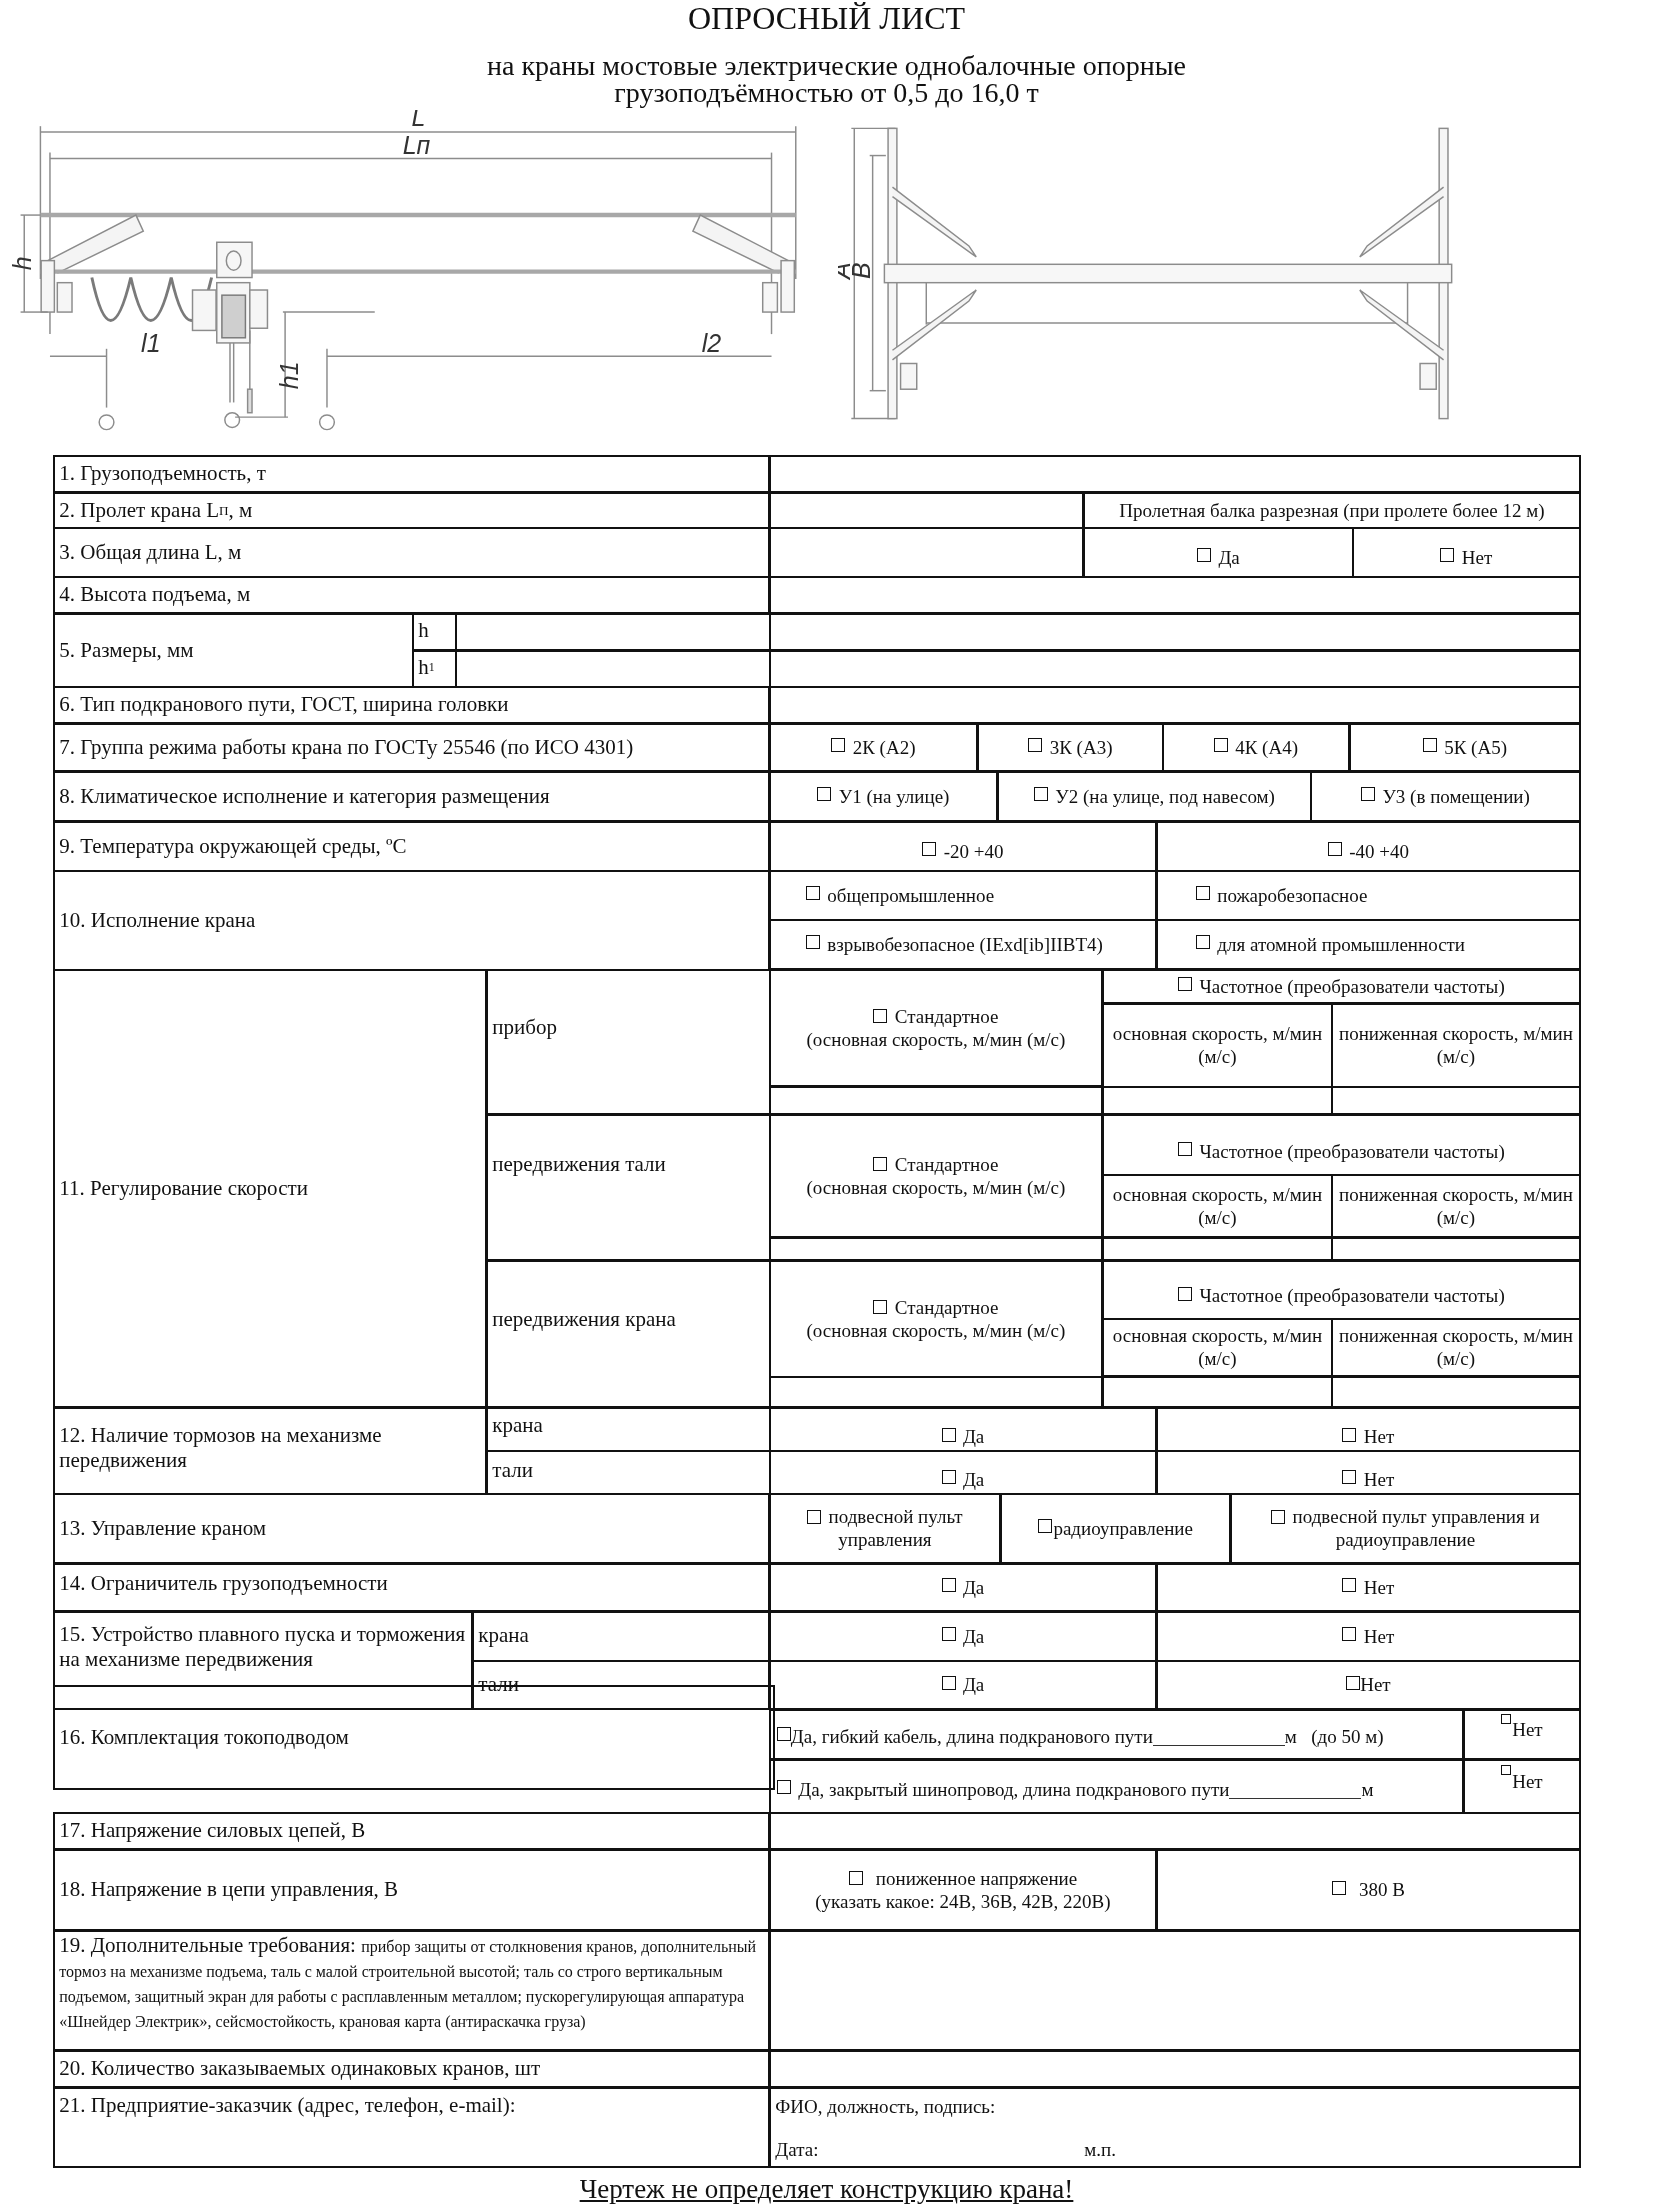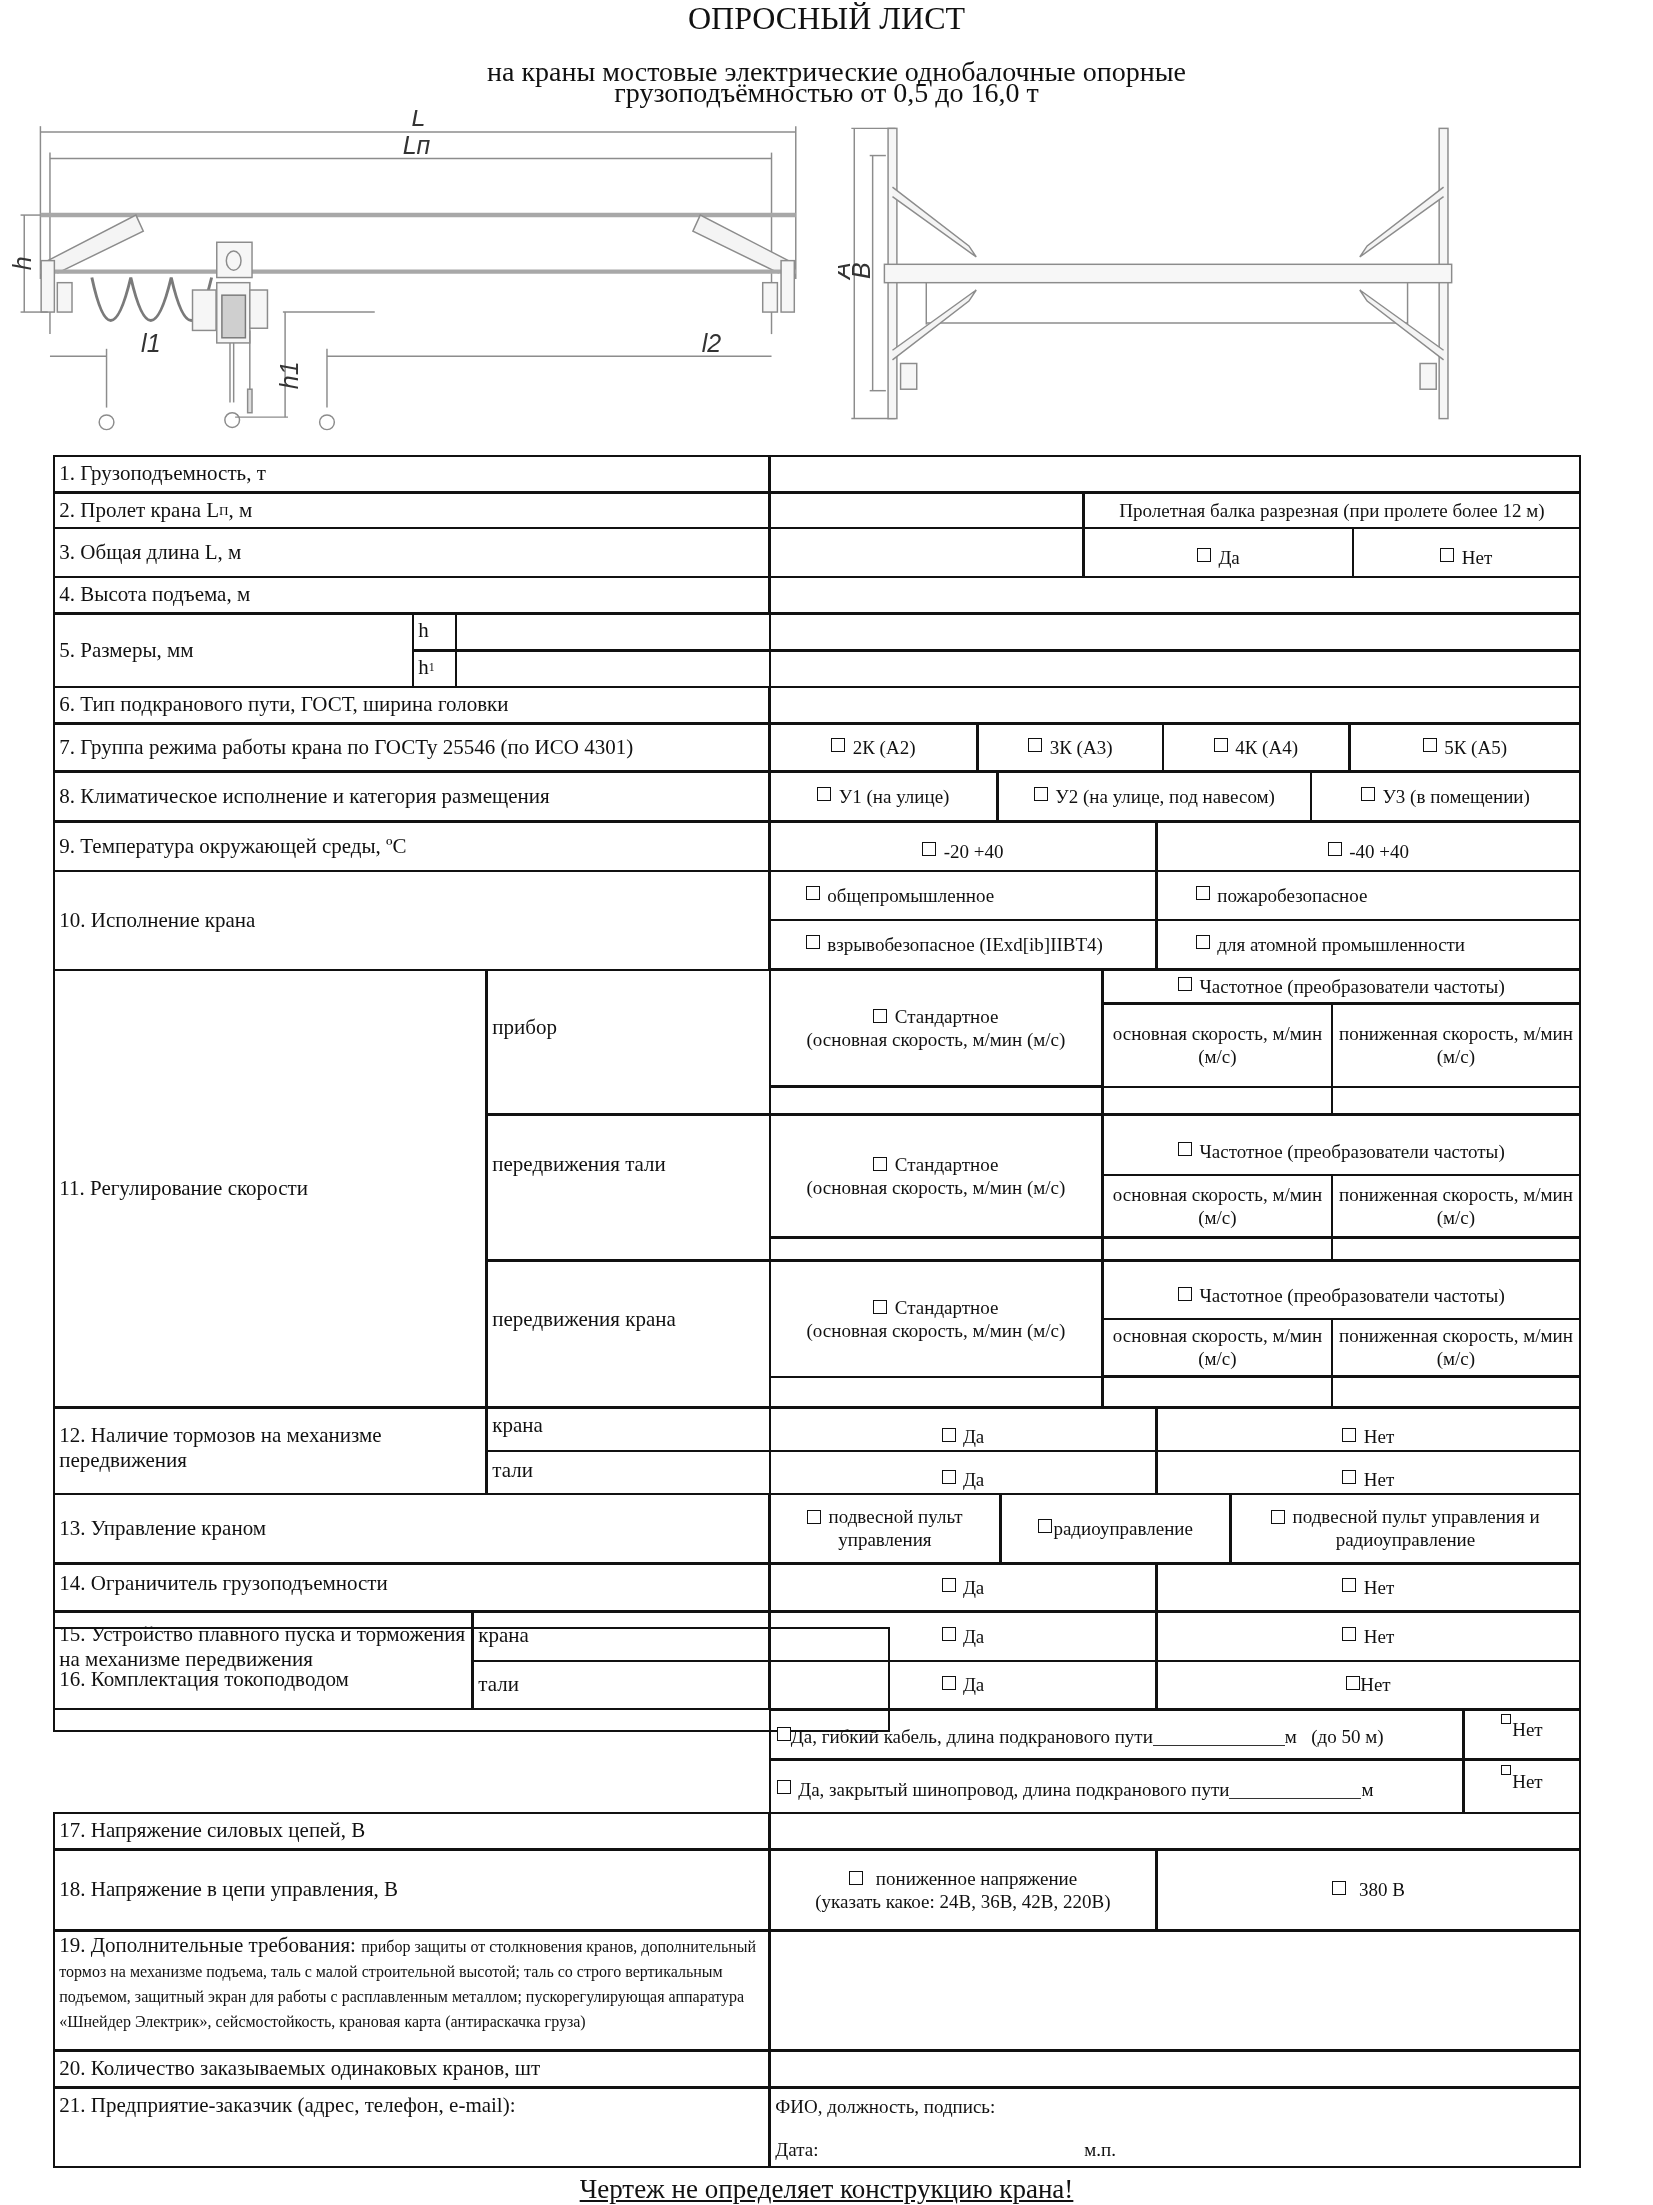--- a/index.html
+++ b/index.html
@@ -1,21 +1,21 @@
 <!DOCTYPE html>
 <html style="font-size:11.8px"><head>
 <meta charset="utf-8">
 <style>
   html, body { margin:0; padding:0; background:#fff; }
   body { width:1653px; height:2205px; position:relative; overflow:hidden;
          font-family:"Liberation Serif","DejaVu Serif",serif; color:#111; }
   .abs { position:absolute; box-sizing:border-box; }
   .title { left:0; width:1653px; text-align:center; }
   .t1 { top:0; font-size:32px; line-height:37px; }
-  .t2 { top:54px; font-size:28px; line-height:35px;padding-left:20px; }
+  .t2 { top:48px; font-size:28px; line-height:35px;padding-left:20px; }
   .t3 { top:75px; font-size:28px; line-height:35px; }
   .cell { position:absolute; box-sizing:border-box; border:2.2px solid #111; margin:-1.1px 0 0 -1.1px;
           display:flex; align-items:center; font-size:21px; line-height:25px; padding:0 4.4px; background:transparent; }
   .c { justify-content:center; text-align:center;font-family:Liberation Serif, serif; }
   .sm { font-size:19px; line-height:23px; }
   .xs { font-size:16px; line-height:21px; }
   .top { align-items:flex-start; padding-top:4.4px; }
   .cb { display:inline-block; width:14px; height:14px; border:1.5px solid #111; box-sizing:border-box;
         vertical-align:middle; margin-right:7.4px; position:relative; top:-2.2px; background:#fff; }
   .cb.tiny { width:9.6px; height:9.6px; border-width:1.1px; margin-right:1.5px; top:-4.4px; }
@@ -604,21 +604,21 @@
     </div>
 <div class="cell c sm" style="left:770px;top:1661px;width:388px;height:50px">
       <span class="cb"></span>
       <span>Да</span>
     </div>
 <div class="cell c sm" style="left:1157px;top:1661px;width:425px;height:50px">
       <span class="cb" style="margin-right:0"></span>
       <span>Нет</span>
     </div>
 
-<div class="cell" style="left:54px;top:1628px;width:837px;height:105px">
+<div class="cell" style="left:54px;top:1686px;width:722px;height:105px">
       <span>16. Комплектация токоподводом</span>
     </div>
 <div class="cell sm" style="left:770px;top:1710px;width:695px;height:51px;padding-left:5.9px;padding-top:4.4px">
   <span class="cb" style="margin-right:0"></span>
       <span>Да, гибкий кабель, длина  подкранового пути</span>
       <span class="blank"></span>
       <span style="white-space:pre">м   (до 50 м)</span>
 </div>
 <div class="cell c sm" style="left:1464px;top:1710px;width:118px;height:51px;align-items:flex-start;padding-top:7.4px">
       <span class="cb tiny"></span>

